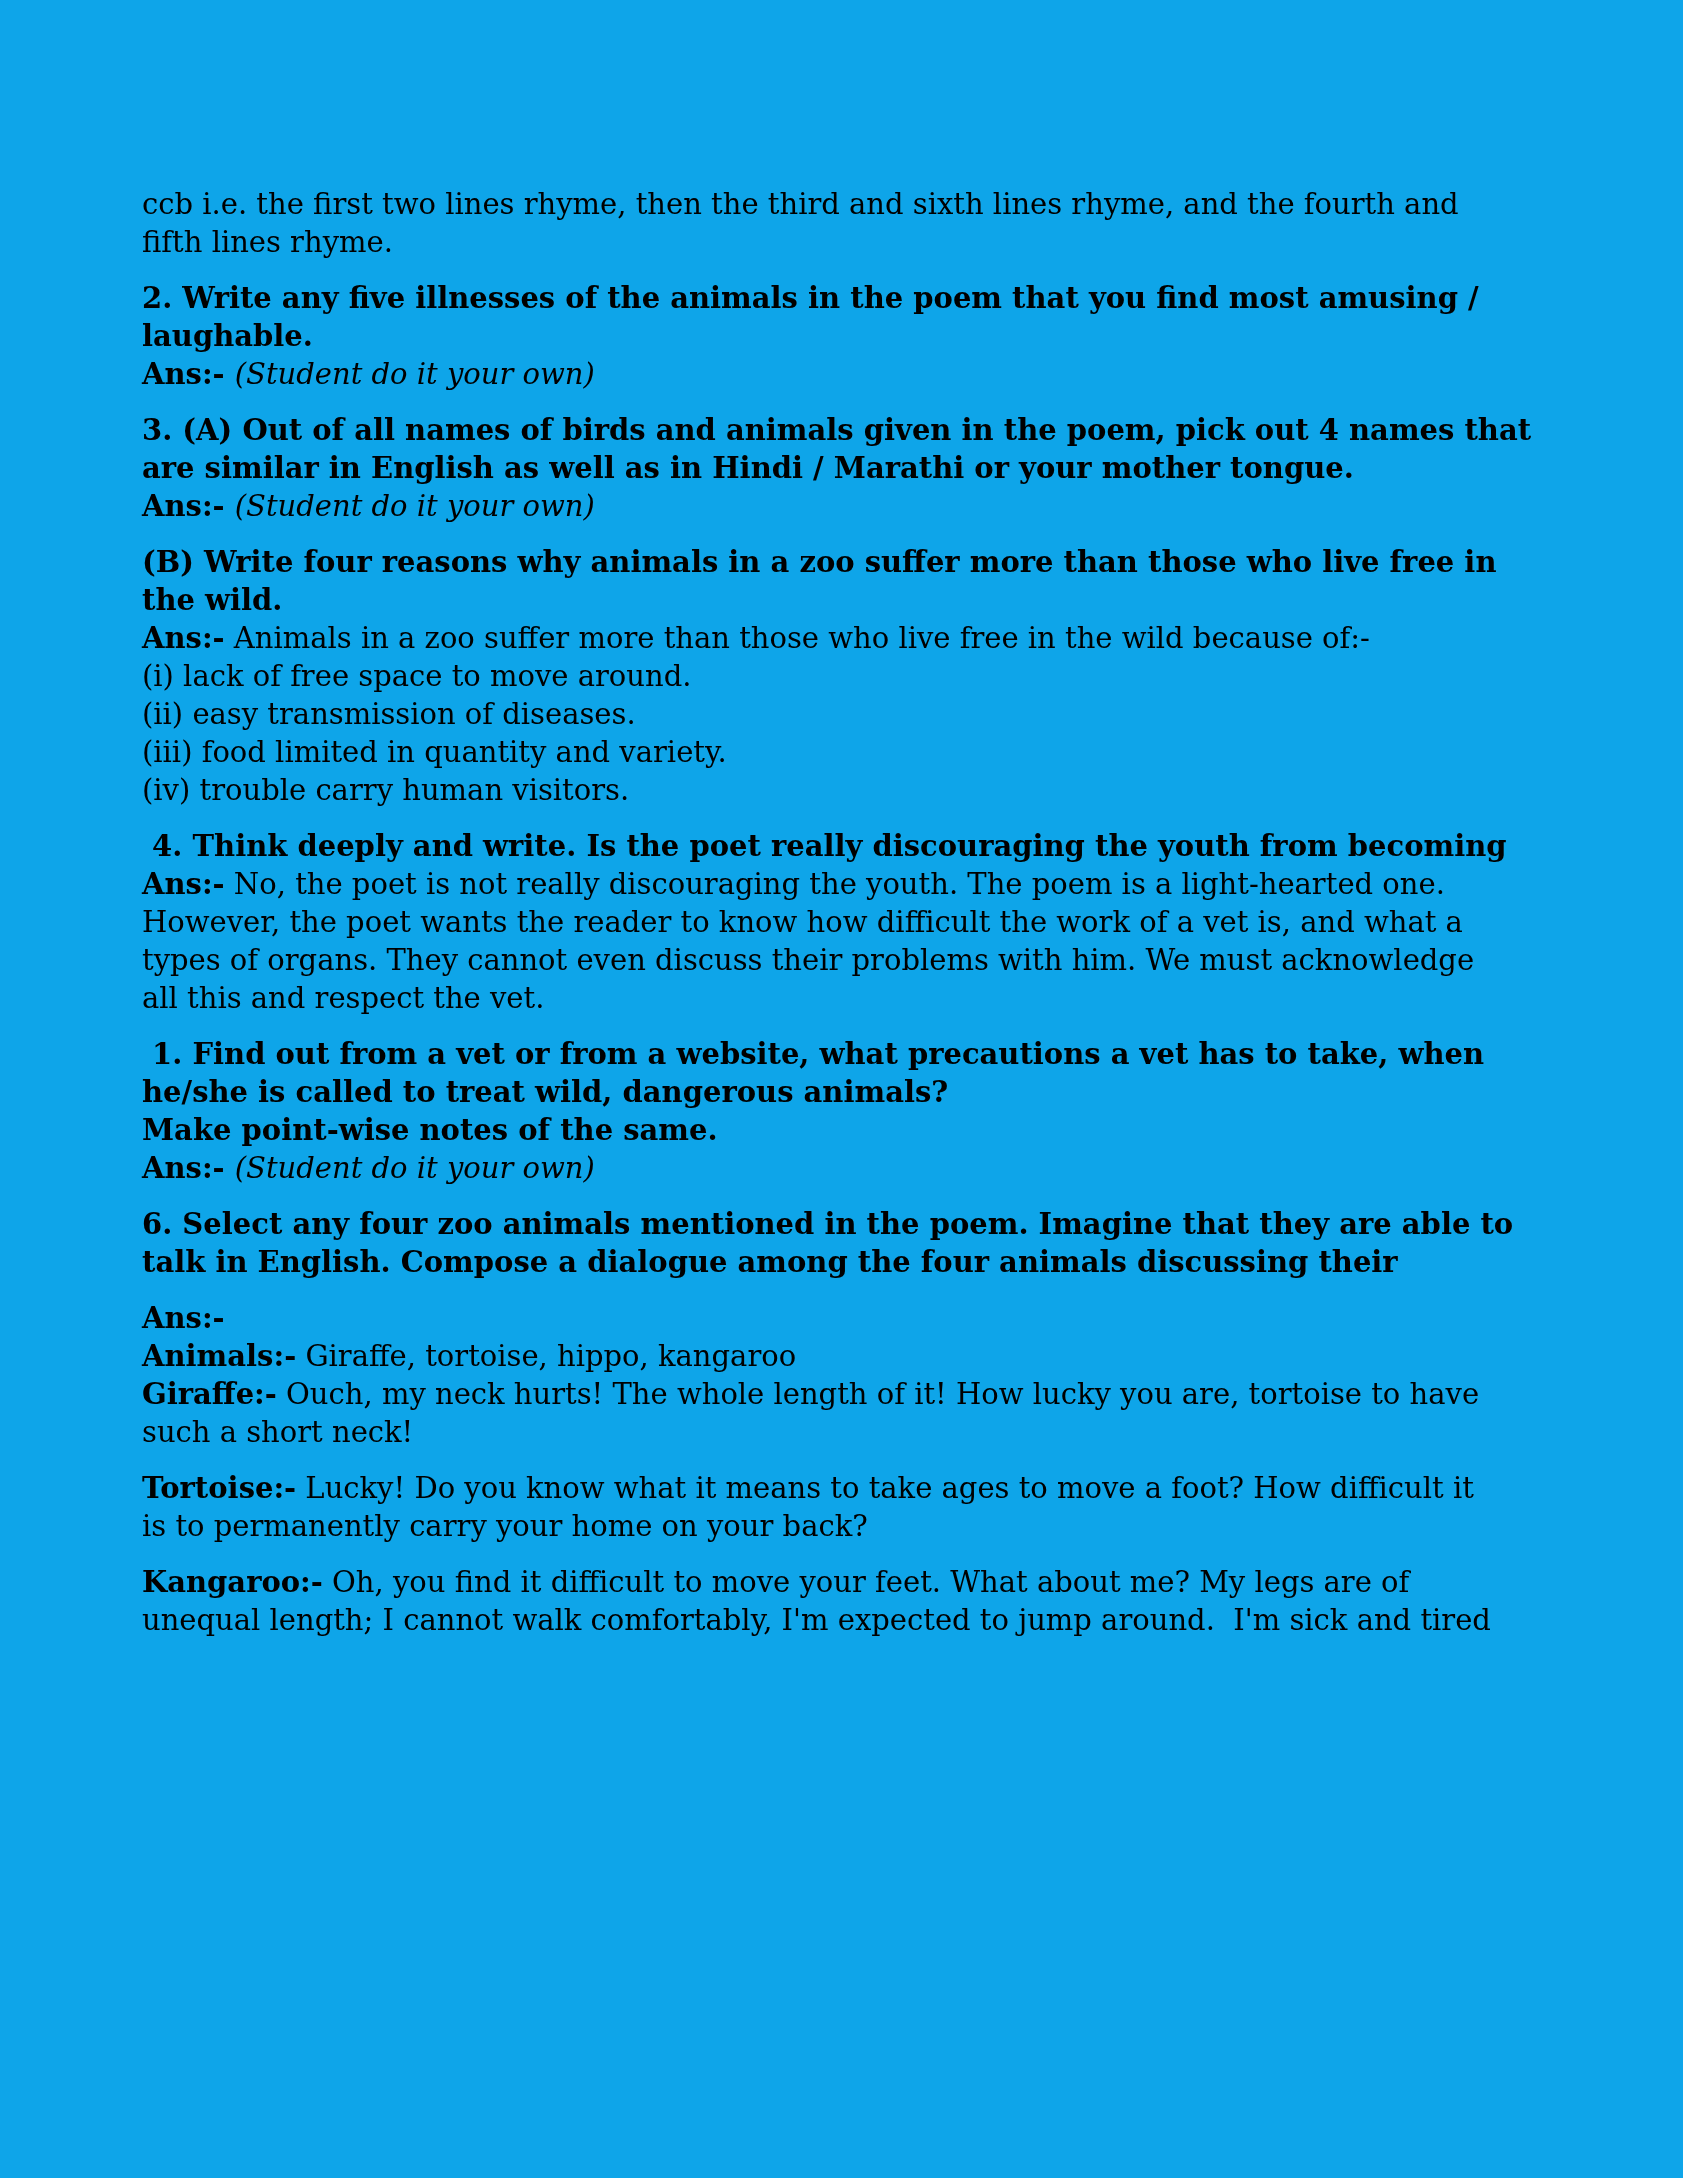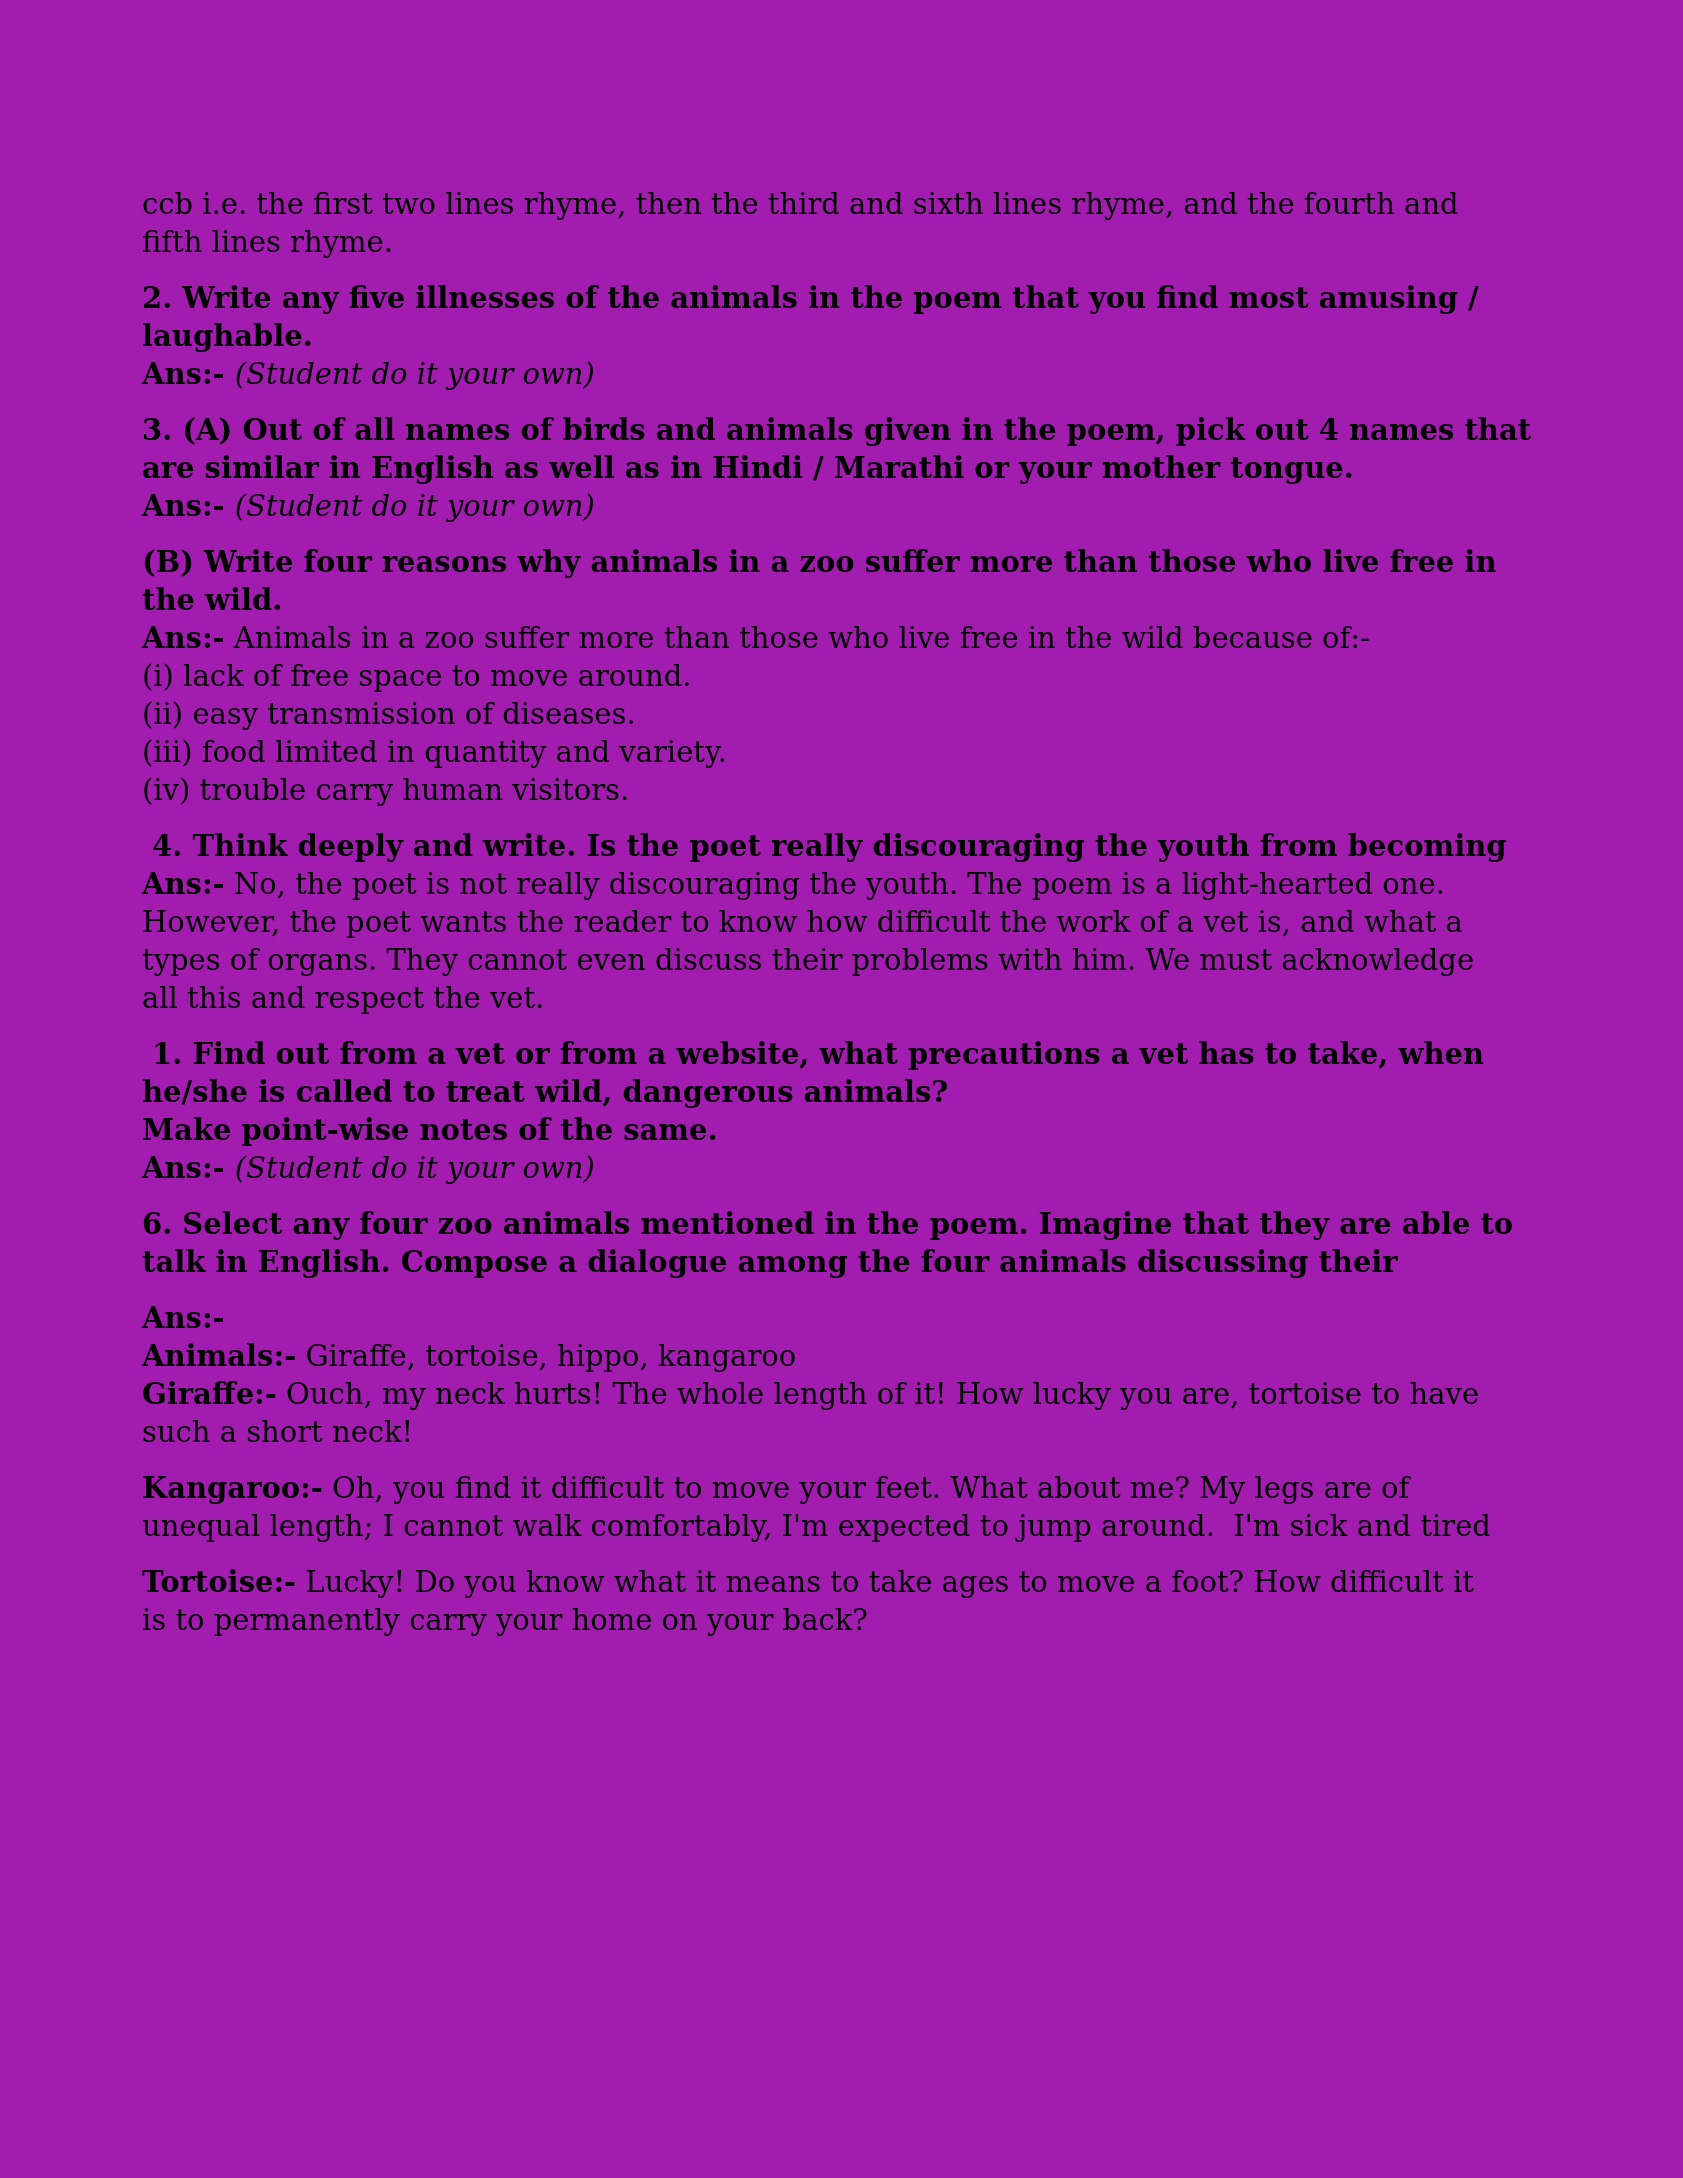--- a/index.html
+++ b/index.html
@@ -4,21 +4,21 @@
 <style>
   html, body {
     margin: 0;
     padding: 0;
     background: #ffffff;
   }
   .page {
     position: relative;
     width: 1683px;
     height: 2178px;
-    background: #a21caf;
+    background: #0ea5e9;
     overflow: hidden;
     color: #000000;
     font-family: "DejaVu Serif", "Liberation Serif", serif;
     font-size: 29px;
     line-height: 38px;
   }
   .content {
     position: absolute;
     left: 142px;
     top: 185px;
@@ -79,22 +79,22 @@
         <div class="line"><span class="seg-b">6. Select any four zoo animals mentioned in the poem. Imagine that they are able to</span></div>
         <div class="line"><span class="seg-b">talk in English. Compose a dialogue among the four animals discussing their</span></div>
       </div>
       <div class="section">
         <div class="line"><span class="seg-b">Ans:-</span></div>
         <div class="line"><span class="seg-b">Animals:-</span><span class="seg-n"> Giraffe, tortoise, hippo, kangaroo</span></div>
         <div class="line"><span class="seg-b">Giraffe:-</span><span class="seg-n"> Ouch, my neck hurts! The whole length of it! How lucky you are, tortoise to have</span></div>
         <div class="line"><span class="seg-n">such a short neck!</span></div>
       </div>
       <div class="section">
+        <div class="line"><span class="seg-b">Tortoise:-</span><span class="seg-n"> Lucky! Do you know what it means to take ages to move a foot? How difficult it</span></div>
+        <div class="line"><span class="seg-n">is to permanently carry your home on your back?</span></div>
+      </div>
+      <div class="section">
         <div class="line"><span class="seg-b">Kangaroo:-</span><span class="seg-n"> Oh, you find it difficult to move your feet. What about me? My legs are of</span></div>
         <div class="line"><span class="seg-n">unequal length; I cannot walk comfortably, I'm expected to jump around.  I'm sick and tired</span></div>
-      </div>
-      <div class="section">
-        <div class="line"><span class="seg-b">Tortoise:-</span><span class="seg-n"> Lucky! Do you know what it means to take ages to move a foot? How difficult it</span></div>
-        <div class="line"><span class="seg-n">is to permanently carry your home on your back?</span></div>
       </div>
     </div>
 </div>
 
 
 </body></html>

